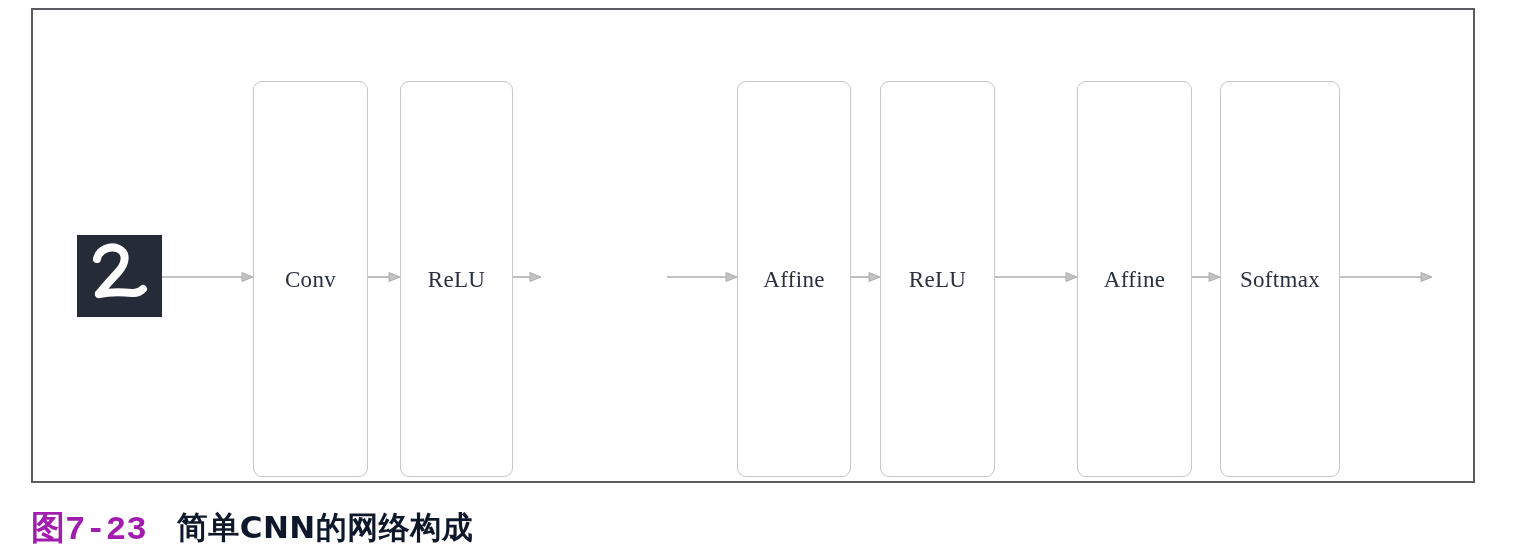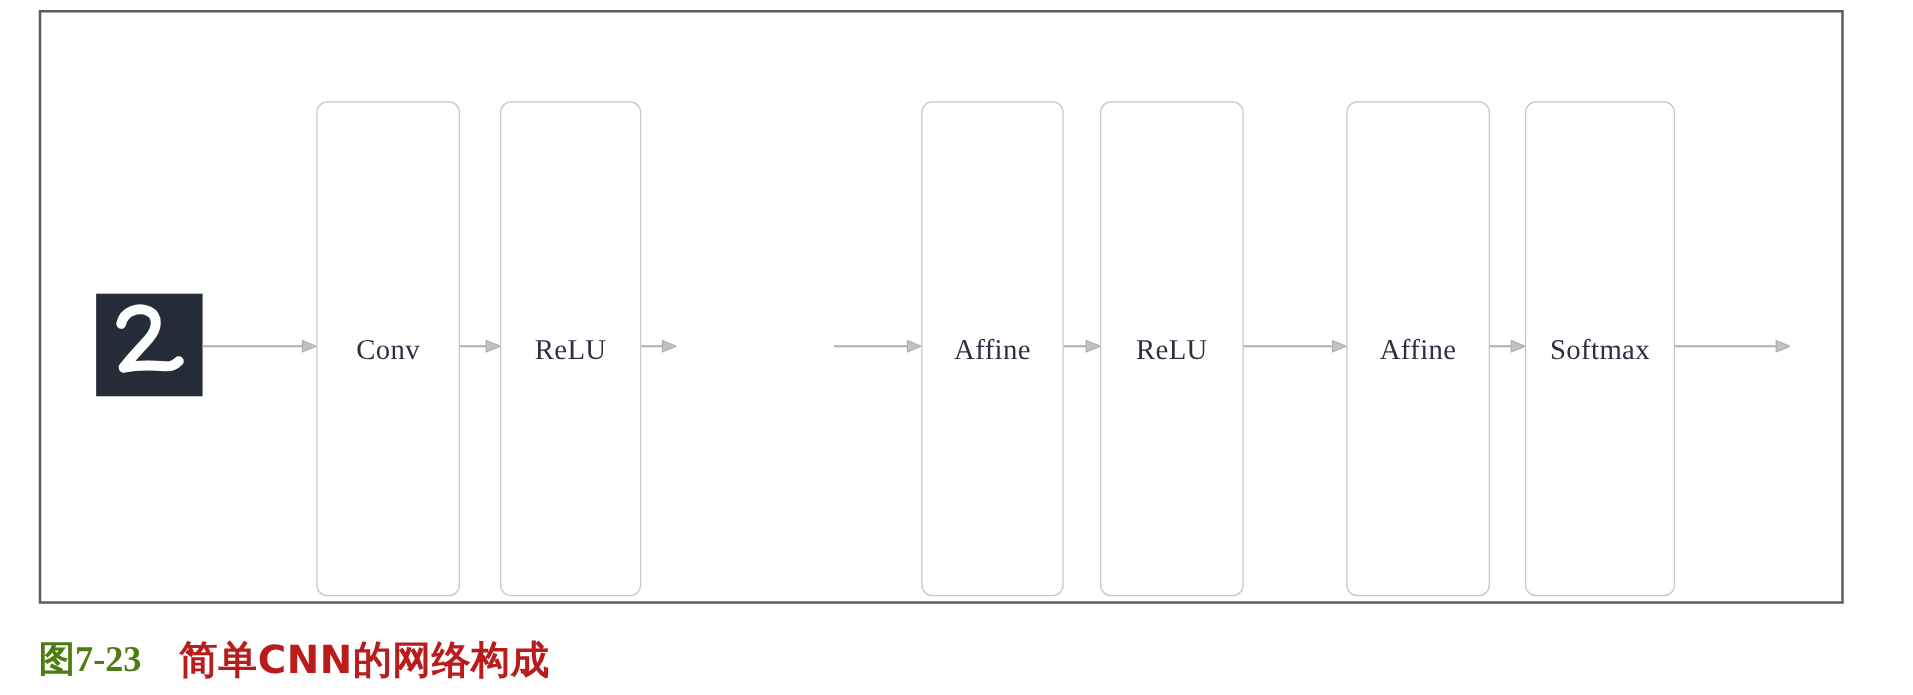--- a/index.html
+++ b/index.html
@@ -92,35 +92,35 @@
   .figure-caption {
     position: absolute;
     left: 31px;
     top: 505px;
     height: 46px;
     display: flex;
     align-items: center;
     white-space: nowrap;
   }
   .caption-num {
-    font-family: Liberation Serif, serif;
-    font-size: 29px;
+    font-family: Liberation Mono, monospace;
+    font-size: 34px;
     font-weight: bold;
-    color: #4d7c0f;
+    color: #a21caf;
     letter-spacing: 0px;
   }
   .caption-gap {
     display: inline-block;
     width: 30px;
   }
   .caption-text {
     font-family: "DejaVu Sans", "Liberation Sans", sans-serif;
     font-size: 31px;
     font-weight: bold;
-    color: #b91c1c;
+    color: #0f172a;
     letter-spacing: 0.5px;
   }
 </style>
 </head>
 <body>
 
 <div id="figure-root">
 
   <div class="figure-frame"></div>
 

